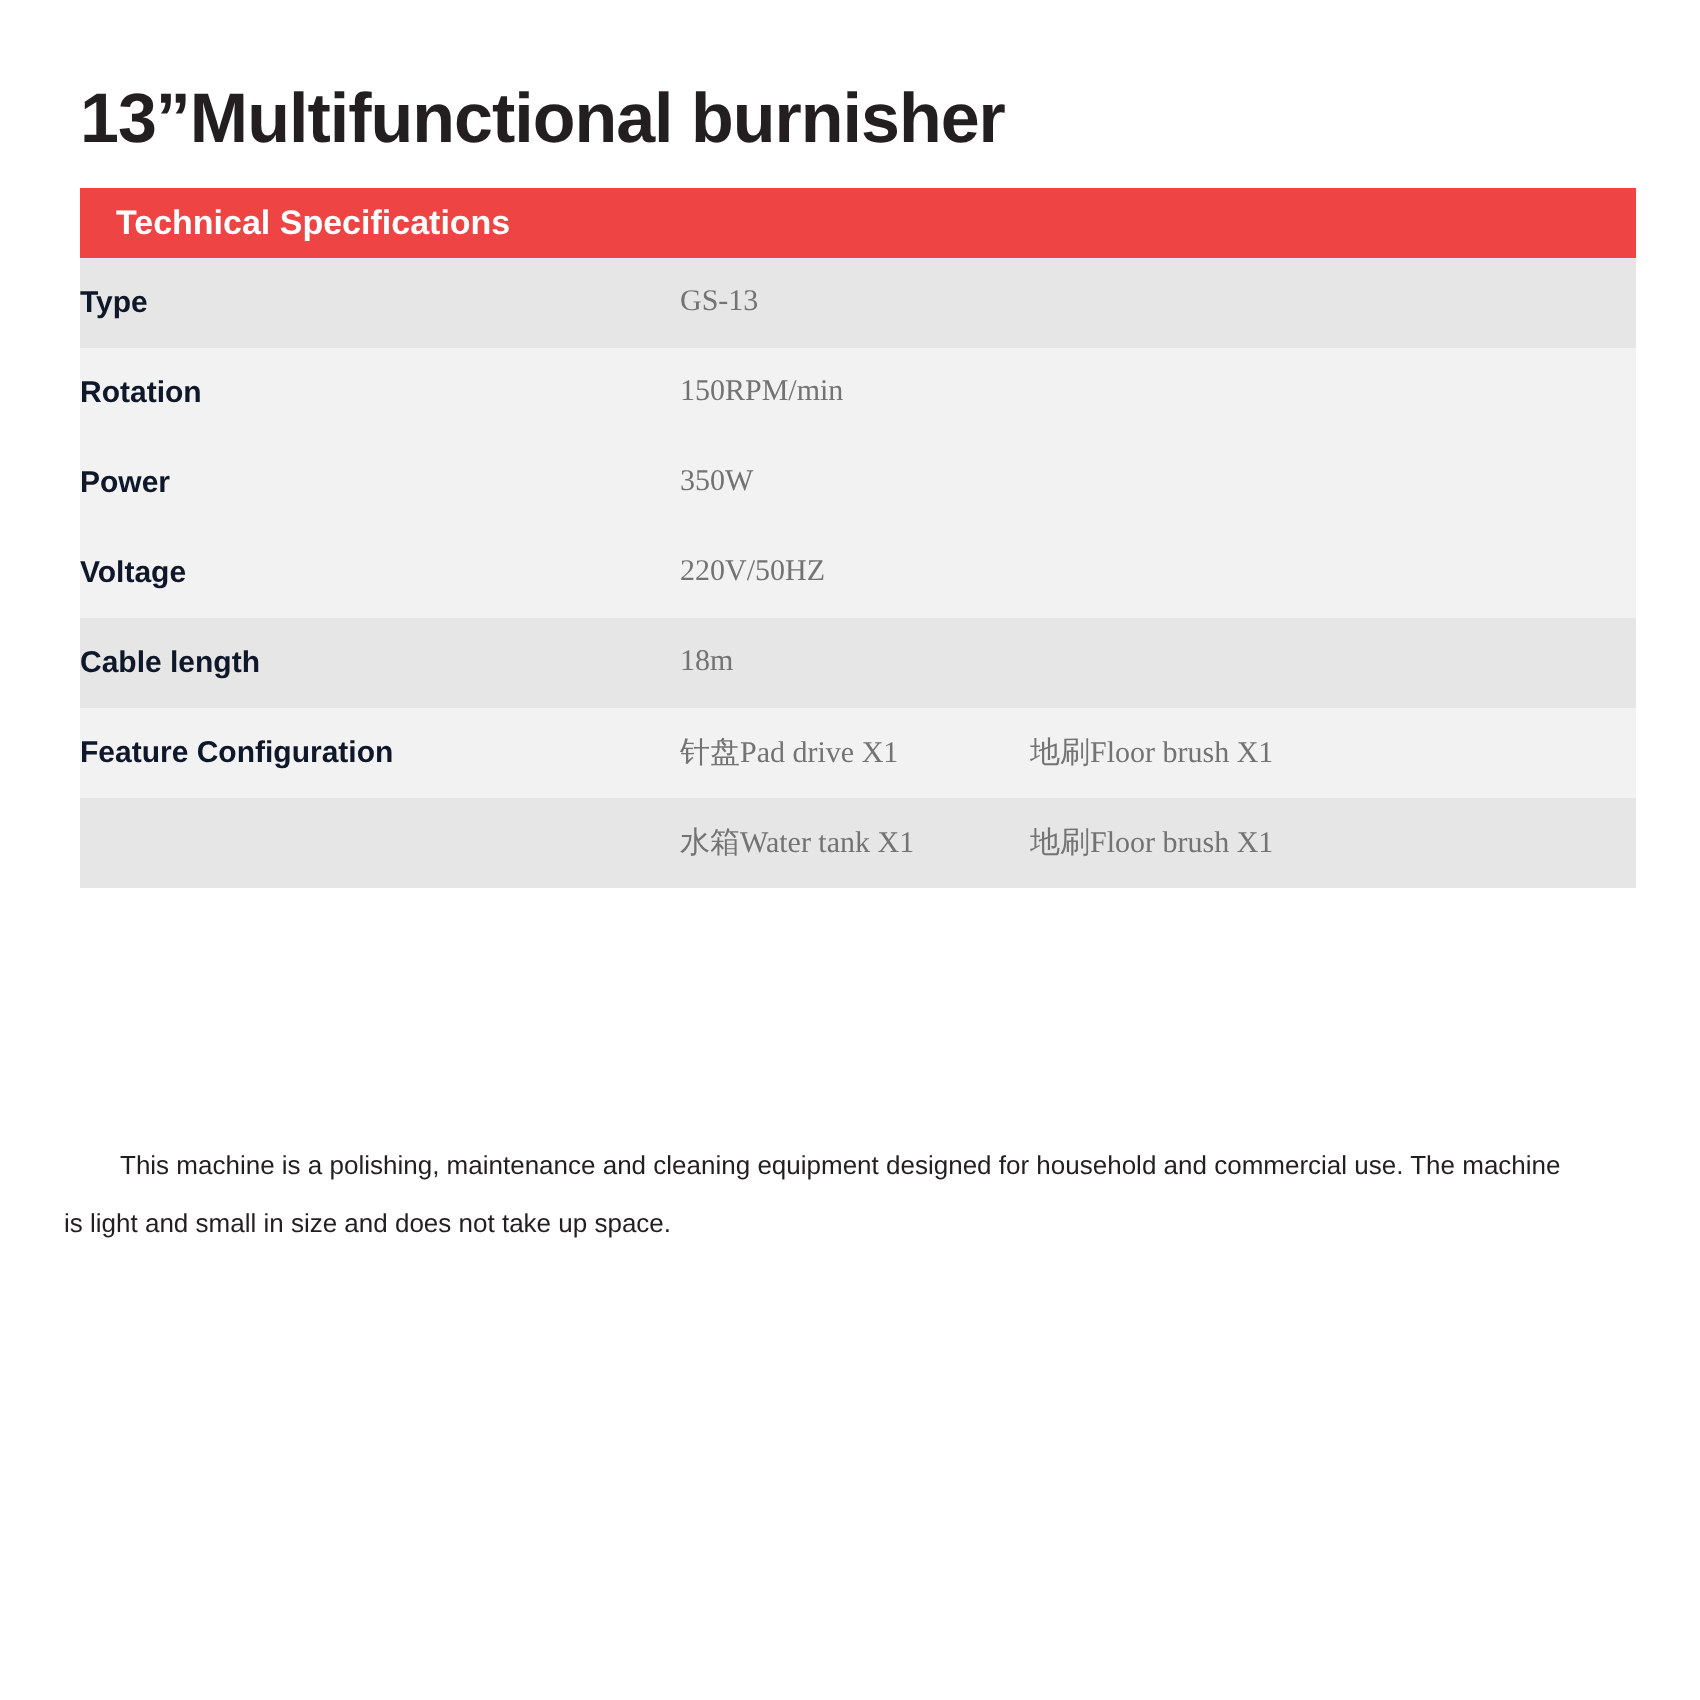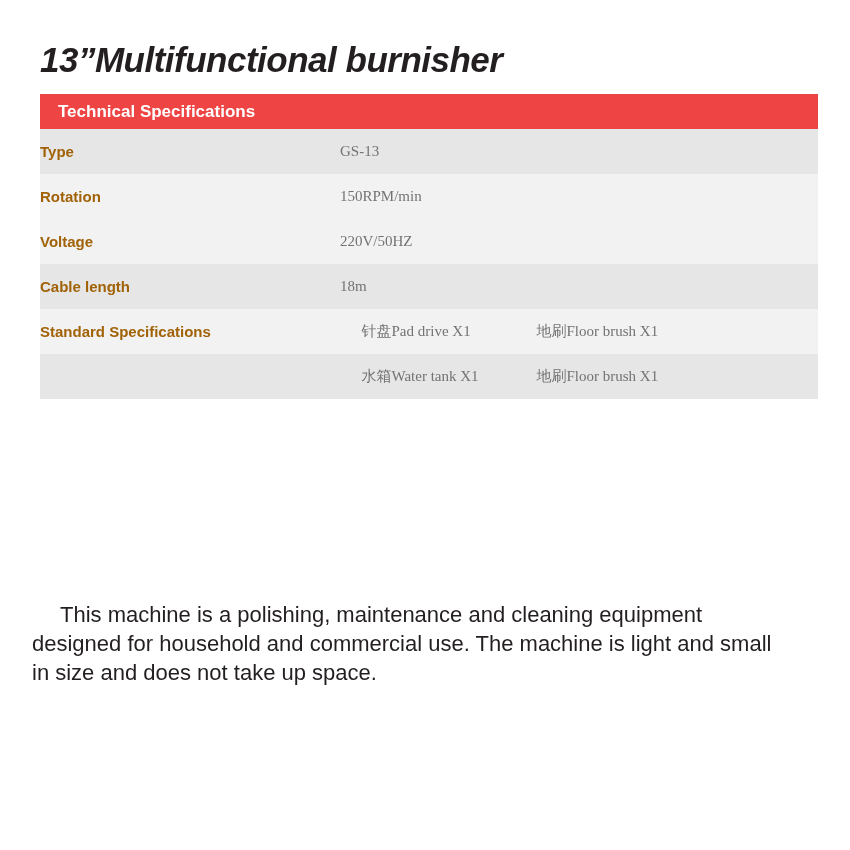--- a/index.html
+++ b/index.html
@@ -22,21 +22,20 @@
   }
   .title {
     position: absolute;
     left: 40px;
     top: 40px;
     font-size: 35px;
     font-weight: bold;
     letter-spacing: -0.5px;
     color: #231f20;
     white-space: nowrap;
-    font-style: italic;
   }
   .sheet {
     position: absolute;
     left: 40px;
     top: 94px;
     width: 778px;
   }
   .band {
     background: #ef4444;
     color: #ffffff;
@@ -58,48 +57,47 @@
     padding: 0;
     height: 45px;
     vertical-align: middle;
     border: none;
   }
   td.label {
     width: 300px;
     padding-left: 18px;
     font-size: 15px;
     font-weight: bold;
-    color: #a16207;
+    color: #0f172a;
     box-sizing: border-box;
     margin-top: 18px;
   }
   td.value {
     font-size: 15px;
     color: #737373;
     font-family: "Liberation Serif", serif;
     padding-left: 2px;
     box-sizing: border-box;
   }
   .cfg-line {
     display: flex;
     font-family: "Liberation Serif", serif;
     font-size: 15px;
-    justify-content: center;
   }
   .cfg-col-a { width: 175px; }
   .cfg-col-b { width: 260px; }
   .band-feature {
     margin-top: 12px;
   }
   .feature-body {
     position: absolute;
     left: 32px;
-    top: 600px;
+    top: 568px;
     width: 760px;
-    font-size: 22px;
+    font-size: 13px;
     line-height: 29px;
     color: #231f20;
   }
   .feature-body .indent { padding-left: 28px; }
 </style>
 </head>
 <body>
 
 <div class="page">
 
@@ -113,29 +111,33 @@
       <tbody>
           <tr class="odd">
         <td class="label">Type</td>
         <td class="value">GS-13</td>
       </tr>
       <tr class="even">
         <td class="label">Rotation</td>
         <td class="value">150RPM/min</td>
       </tr>
       <tr class="even">
+        <td class="label">Power</td>
+        <td class="value">350W</td>
+      </tr>
+      <tr class="even">
         <td class="label">Voltage</td>
         <td class="value">220V/50HZ</td>
       </tr>
       <tr class="odd">
         <td class="label">Cable length</td>
         <td class="value">18m</td>
       </tr>
       <tr class="even">
-        <td class="label">Standard Specifications</td>
+        <td class="label">Feature Configuration</td>
         <td class="value">
           <div class="cfg-line">
             <span class="cfg-col-a">针盘Pad drive X1</span>
             <span class="cfg-col-b">地刷Floor brush X1</span>
           </div>
         </td>
       </tr>
       <tr class="odd">
         <td class="label"></td>
         <td class="value">

